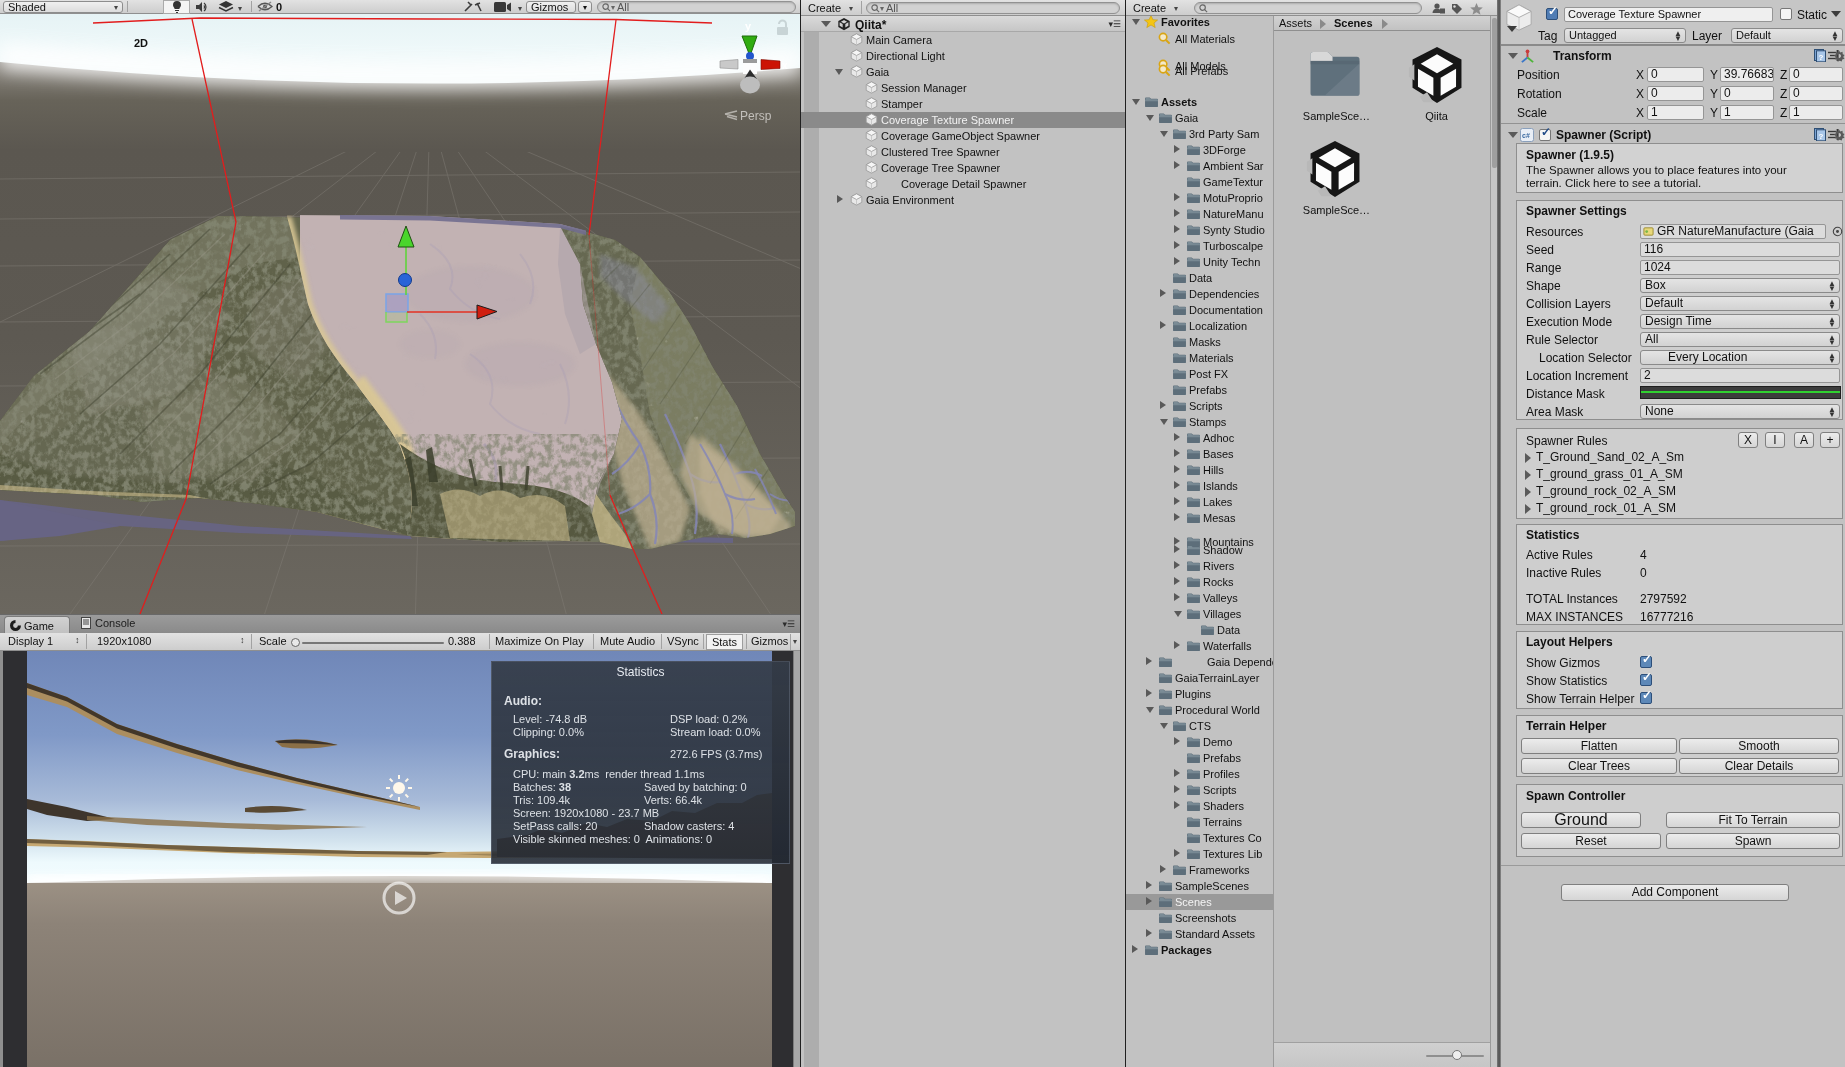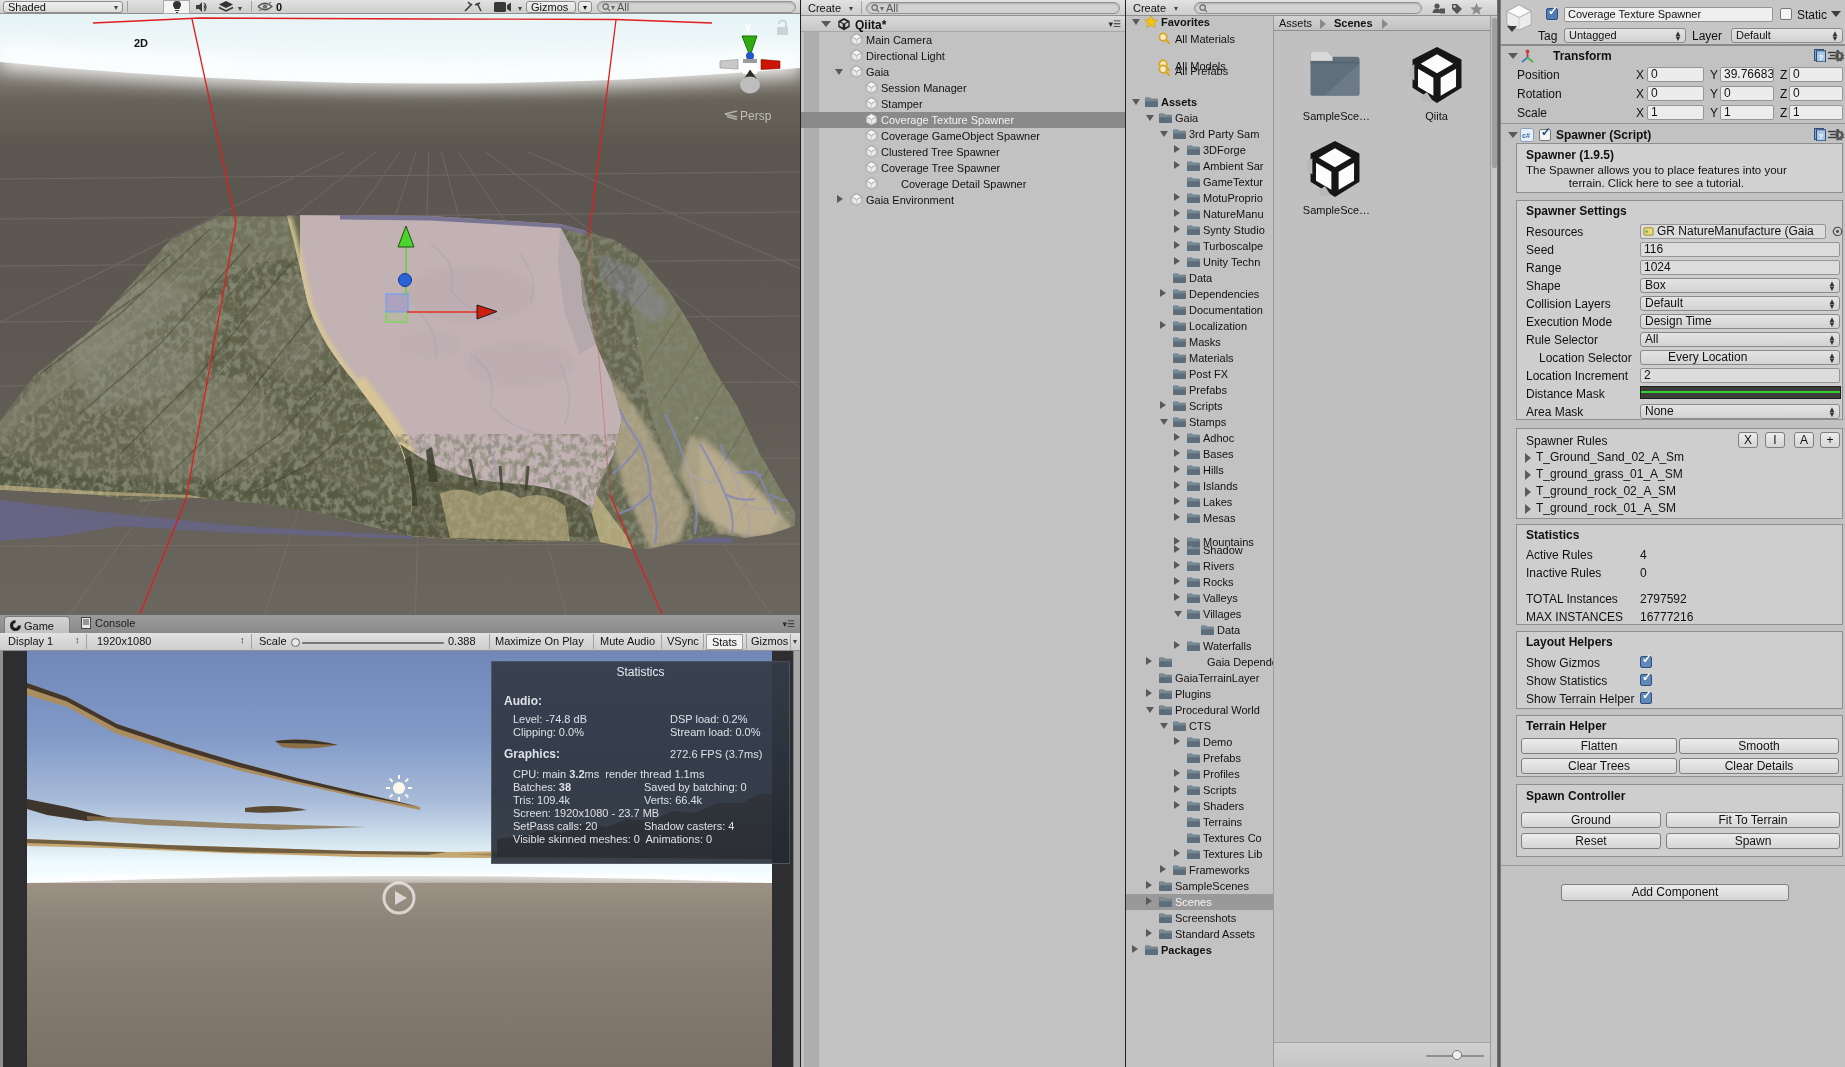--- a/index.html
+++ b/index.html
@@ -1223,21 +1223,21 @@
             <line x1="0" y1="2.5" x2="8" y2="2.5"></line>
             <line x1="2" y1="5.5" x2="10" y2="5.5"></line>
             <line x1="0" y1="8.5" x2="8" y2="8.5"></line>
           </g>
           <rect x="8.6" y="0" width="2" height="11" fill="#3a3a3a"></rect>
         </svg>
         <svg width="12" height="12" viewBox="0 0 24 24" style="position:absolute;left:332px;top:4px;">
           <path d="M12,1 L14.5,5 L19,3.5 L19.5,8.5 L23,10 L20.5,14 L23,17.5 L18.5,19 L17.5,23 L13,21.5 L9.5,23.5 L8,19 L3.5,18.5 L5.5,14 L2,11 L6,8.5 L5,4 L10,5 Z M12,8 a4,4 0 1 0 0.001,0 Z" fill="#595959"></path>
         </svg>
 </div>
-<div class="ibox" style="top:143px;height:50px;background:#d2d2d2;text-align:center;">
+<div class="ibox" style="top:143px;height:50px;background:#d2d2d2;">
  <b style="position:absolute;left:9px;top:4px;font-size:12px;">Spawner (1.9.5)</b>
  <div style="position:absolute;left:9px;top:20px;font-size:11.5px;line-height:13px;">The Spawner allows you to place features into your<br>terrain. Click here to see a tutorial.</div>
 </div>
 <div class="ibox" style="top:200px;height:220px;background:#cecece;">
  <b style="position:absolute;left:9px;top:3px;font-size:12px;">Spawner Settings</b>
  <span style="position:absolute;left:9px;top:24px;font-size:12px;">Resources</span>
  <div class="ifield" style="left:123px;top:23px;width:186px;font-size:12px;padding-left:16px;overflow:hidden;white-space:nowrap;">GR NatureManufacture (Gaia</div>
  <svg width="11" height="11" viewBox="0 0 12 12" style="position:absolute;left:126px;top:25px;">
           <rect x="1" y="2" width="10" height="8" rx="1" fill="#e8d87a" stroke="#9a8a30"></rect>
           <circle cx="4" cy="6" r="1.5" fill="#7ab648"></circle>
@@ -1308,21 +1308,21 @@
 </div>
 <div class="ibox" style="top:715px;height:62px;background:#cecece;">
  <b style="position:absolute;left:9px;top:3px;font-size:12px;">Terrain Helper</b>
  <div class="ibtn" style="left:4px;top:22px;width:156px;font-size:12px;">Flatten</div>
  <div class="ibtn" style="left:162px;top:22px;width:160px;font-size:12px;">Smooth</div>
  <div class="ibtn" style="left:4px;top:42px;width:156px;font-size:12px;">Clear Trees</div>
  <div class="ibtn" style="left:162px;top:42px;width:160px;font-size:12px;">Clear Details</div>
 </div>
 <div class="ibox" style="top:784px;height:73px;background:#cecece;">
  <b style="position:absolute;left:9px;top:4px;font-size:12px;">Spawn Controller</b>
- <div class="ibtn" style="left:4px;top:27px;width:140px;font-size:12px;text-align:center;">Ground</div>
+ <div class="ibtn" style="left:4px;top:27px;width:120px;font-size:16px;text-align:center;">Ground</div>
  <div class="ibtn" style="left:149px;top:27px;width:174px;font-size:12px;">Fit To Terrain</div>
  <div class="ibtn" style="left:4px;top:48px;width:140px;font-size:12px;">Reset</div>
  <div class="ibtn" style="left:149px;top:48px;width:174px;font-size:12px;">Spawn</div>
 </div>
 <div class="abs" style="left:0;top:865px;width:344px;height:1px;background:#9a9a9a;"></div>
 <div class="ibtn abs" style="left:60px;top:884px;width:228px;height:17px;font-size:12px;line-height:15px;">Add Component</div>
 </div>
 
 </div>
 

